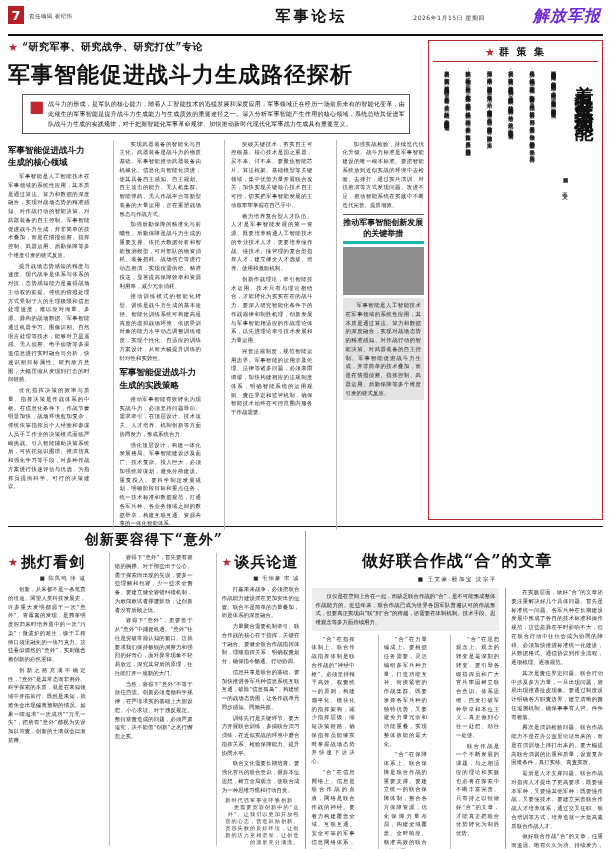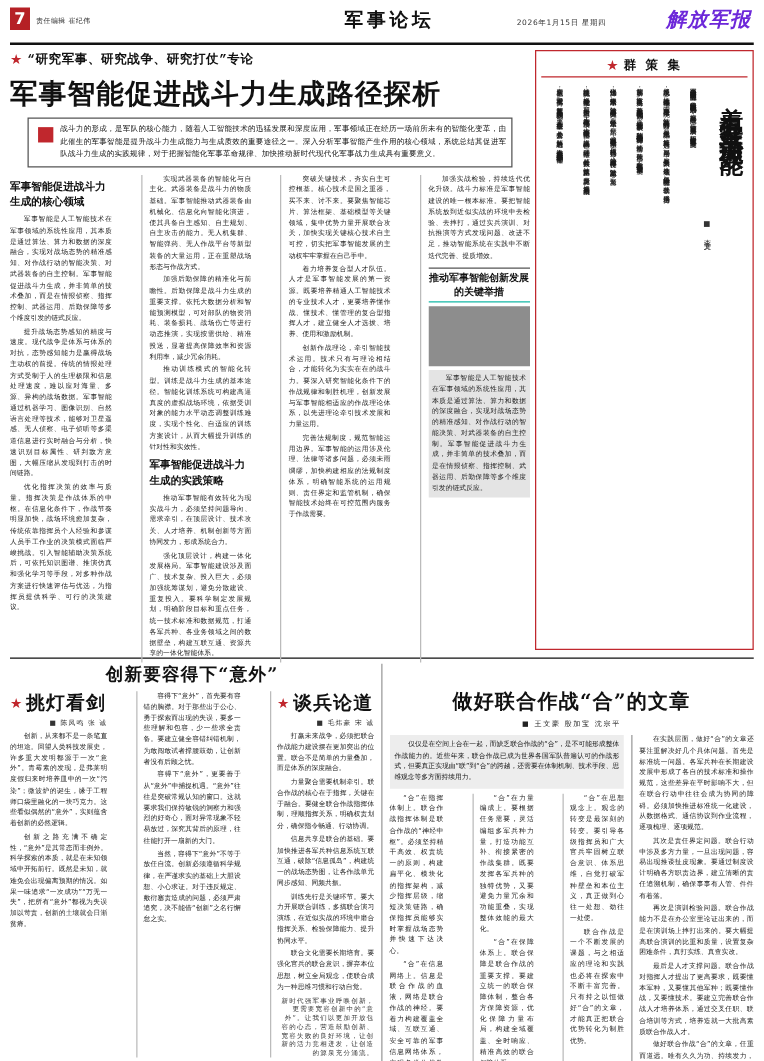--- a/index.html
+++ b/index.html
@@ -223,21 +223,21 @@
     letter-spacing: 0.3px;
     height: 100%;
     text-align: justify;
     color: #1a1a1a;
     flex: 1;
   }
 
   
   .inset-head {
     border-top: 1px solid #555;
-    border-bottom: 1px solid #14b8a6;
+    border-bottom: 3px solid #14b8a6;
     text-align: center;
     font-size: 8px;
     font-weight: bold;
     padding: 2px 0;
     margin: 4px 0 3px 0;
     font-family: "DejaVu Serif", "Liberation Serif", serif;
     line-height: 1.4;
   }
   .gray-box {
     background: #8d8d8d;

